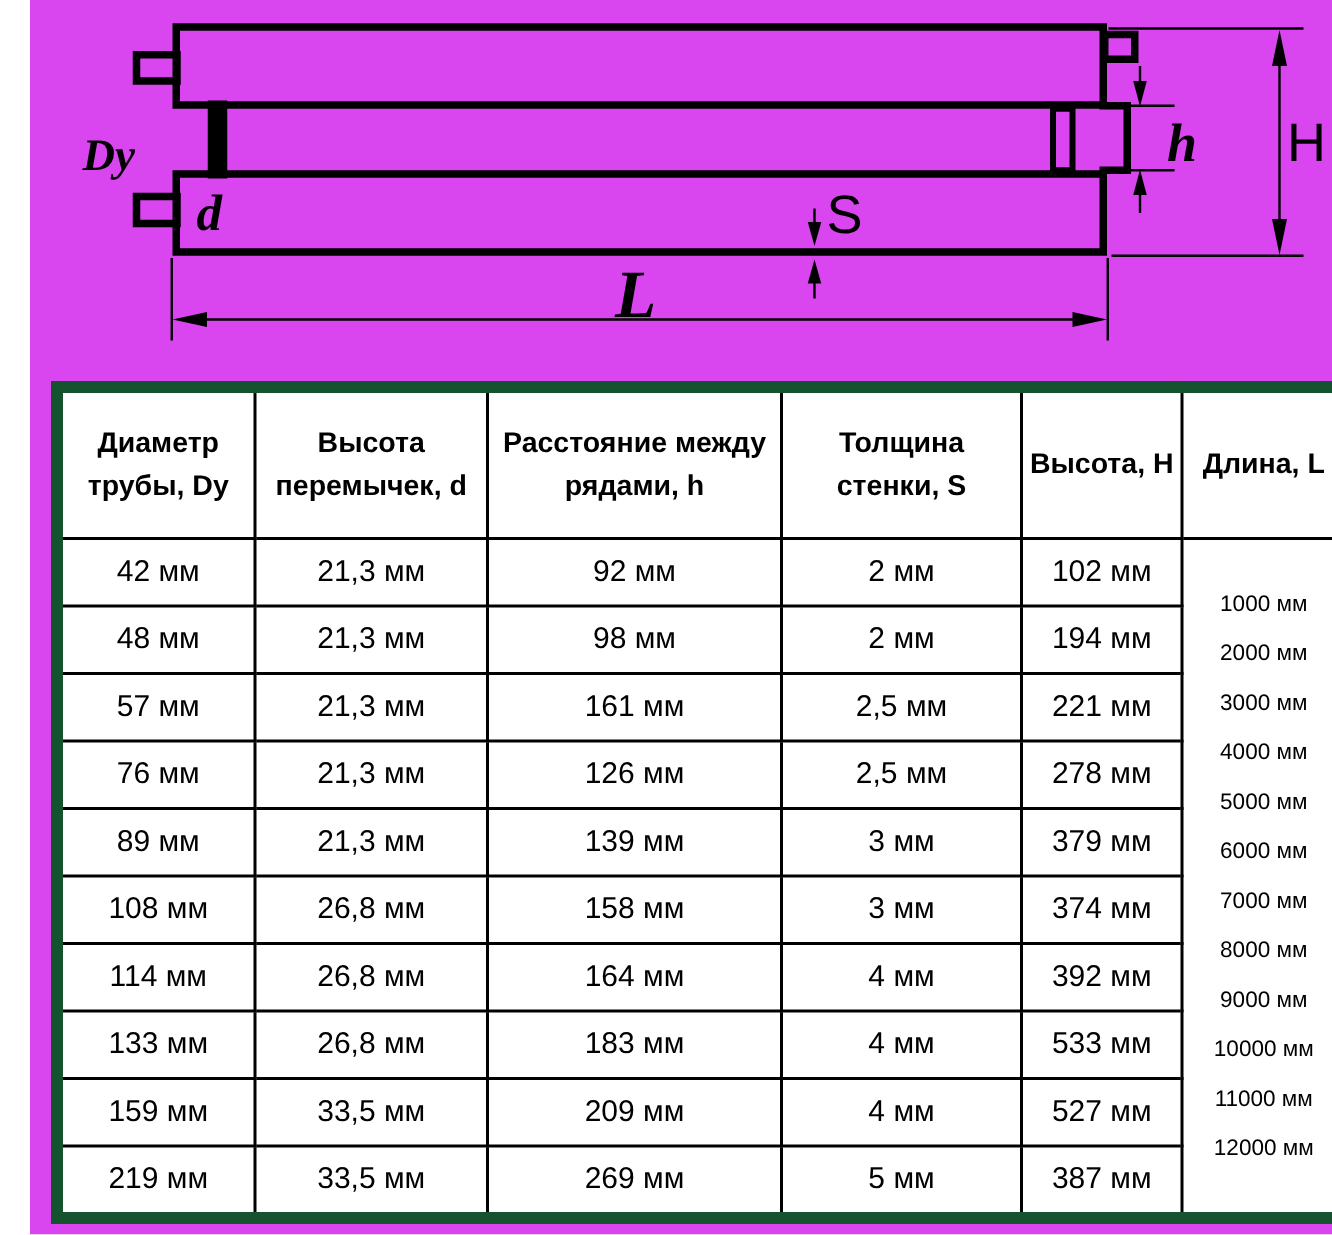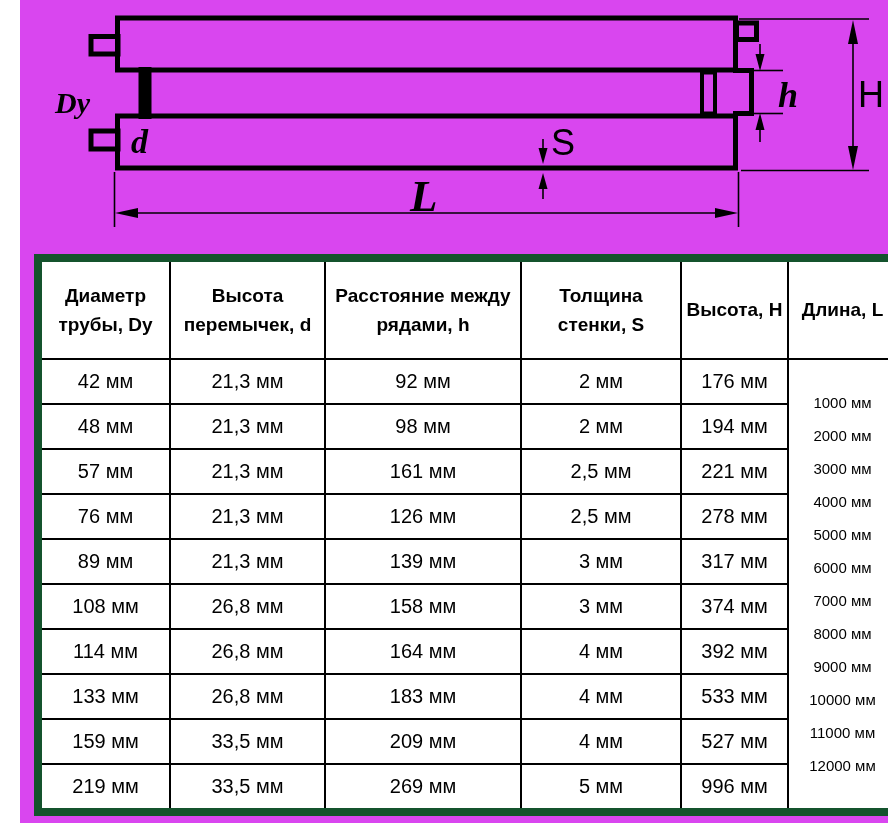--- a/index.html
+++ b/index.html
@@ -85,21 +85,21 @@
         <th>Высота, H</th>
         <th>Длина, L</th>
       </tr>
     </thead>
     <tbody>
       <tr>
         <td>42 мм</td>
         <td>21,3 мм</td>
         <td>92 мм</td>
         <td>2 мм</td>
-        <td>176 мм</td>
+        <td>102 мм</td>
         <td class="len-cell" rowspan="10">
           <div>1000 мм</div>
           <div>2000 мм</div>
           <div>3000 мм</div>
           <div>4000 мм</div>
           <div>5000 мм</div>
           <div>6000 мм</div>
           <div>7000 мм</div>
           <div>8000 мм</div>
           <div>9000 мм</div>
@@ -127,21 +127,21 @@
         <td>21,3 мм</td>
         <td>126 мм</td>
         <td>2,5 мм</td>
         <td>278 мм</td>
       </tr>
       <tr>
         <td>89 мм</td>
         <td>21,3 мм</td>
         <td>139 мм</td>
         <td>3 мм</td>
-        <td>317 мм</td>
+        <td>379 мм</td>
       </tr>
       <tr>
         <td>108 мм</td>
         <td>26,8 мм</td>
         <td>158 мм</td>
         <td>3 мм</td>
         <td>374 мм</td>
       </tr>
       <tr>
         <td>114 мм</td>
@@ -162,17 +162,17 @@
         <td>33,5 мм</td>
         <td>209 мм</td>
         <td>4 мм</td>
         <td>527 мм</td>
       </tr>
       <tr>
         <td>219 мм</td>
         <td>33,5 мм</td>
         <td>269 мм</td>
         <td>5 мм</td>
-        <td>996 мм</td>
+        <td>387 мм</td>
       </tr>
     </tbody>
   </table>
 </div>
 
 </body></html>

